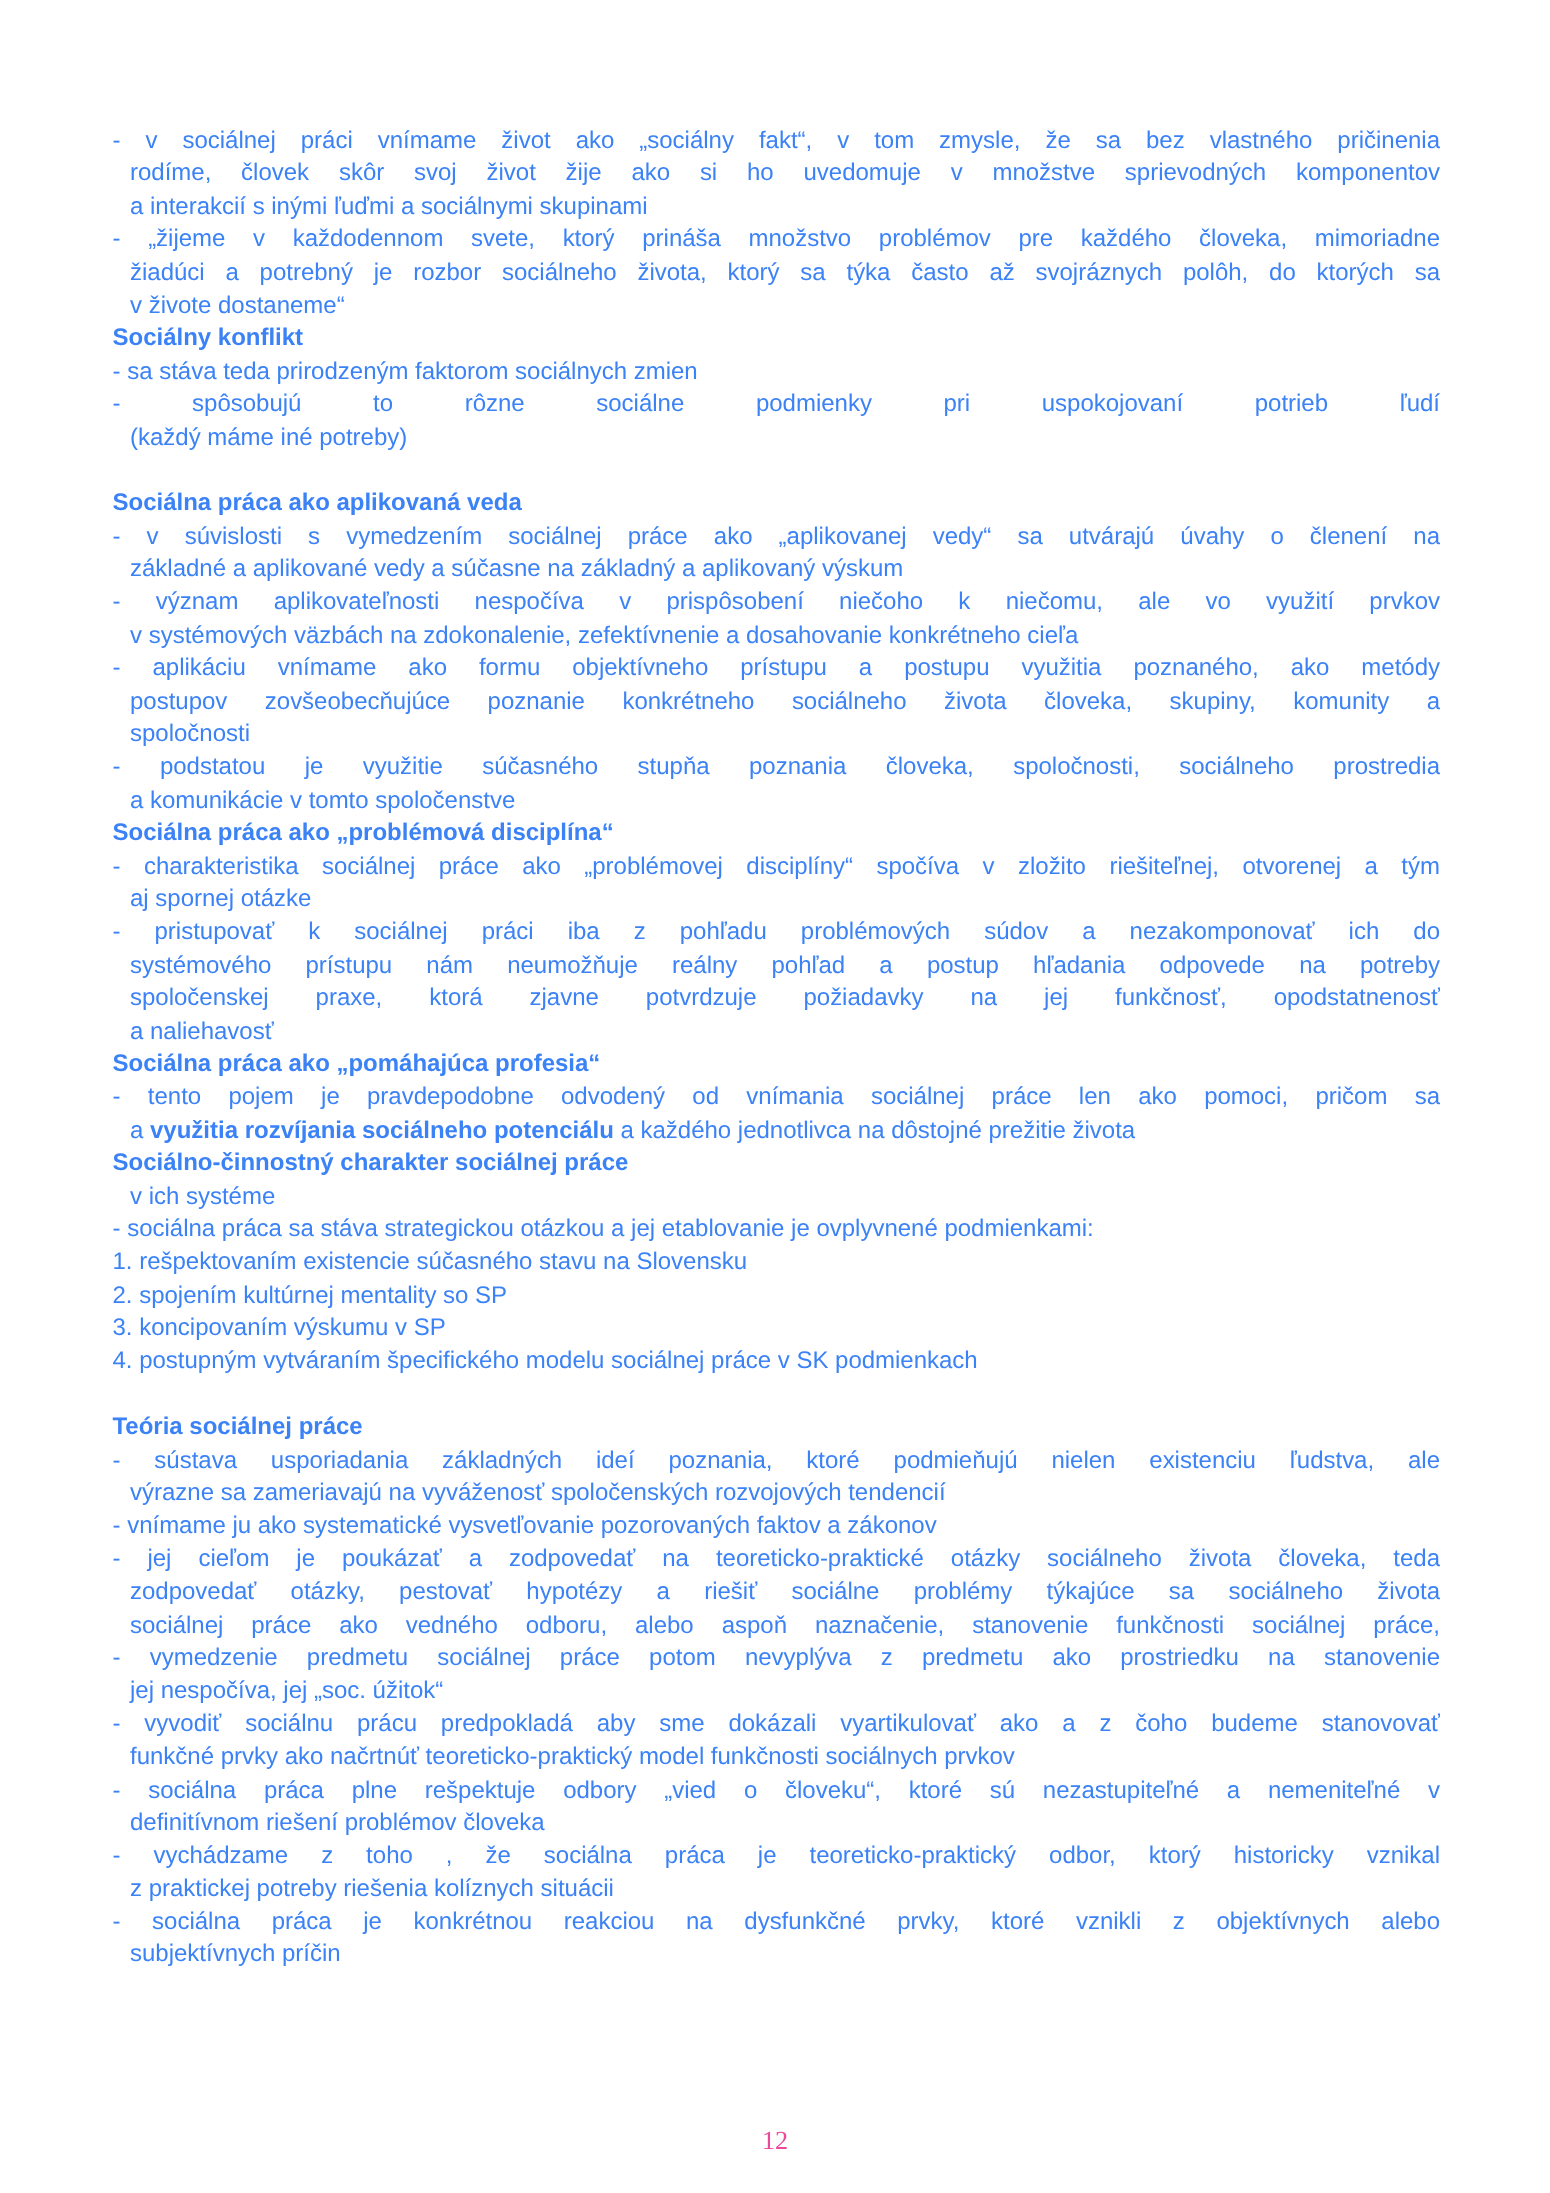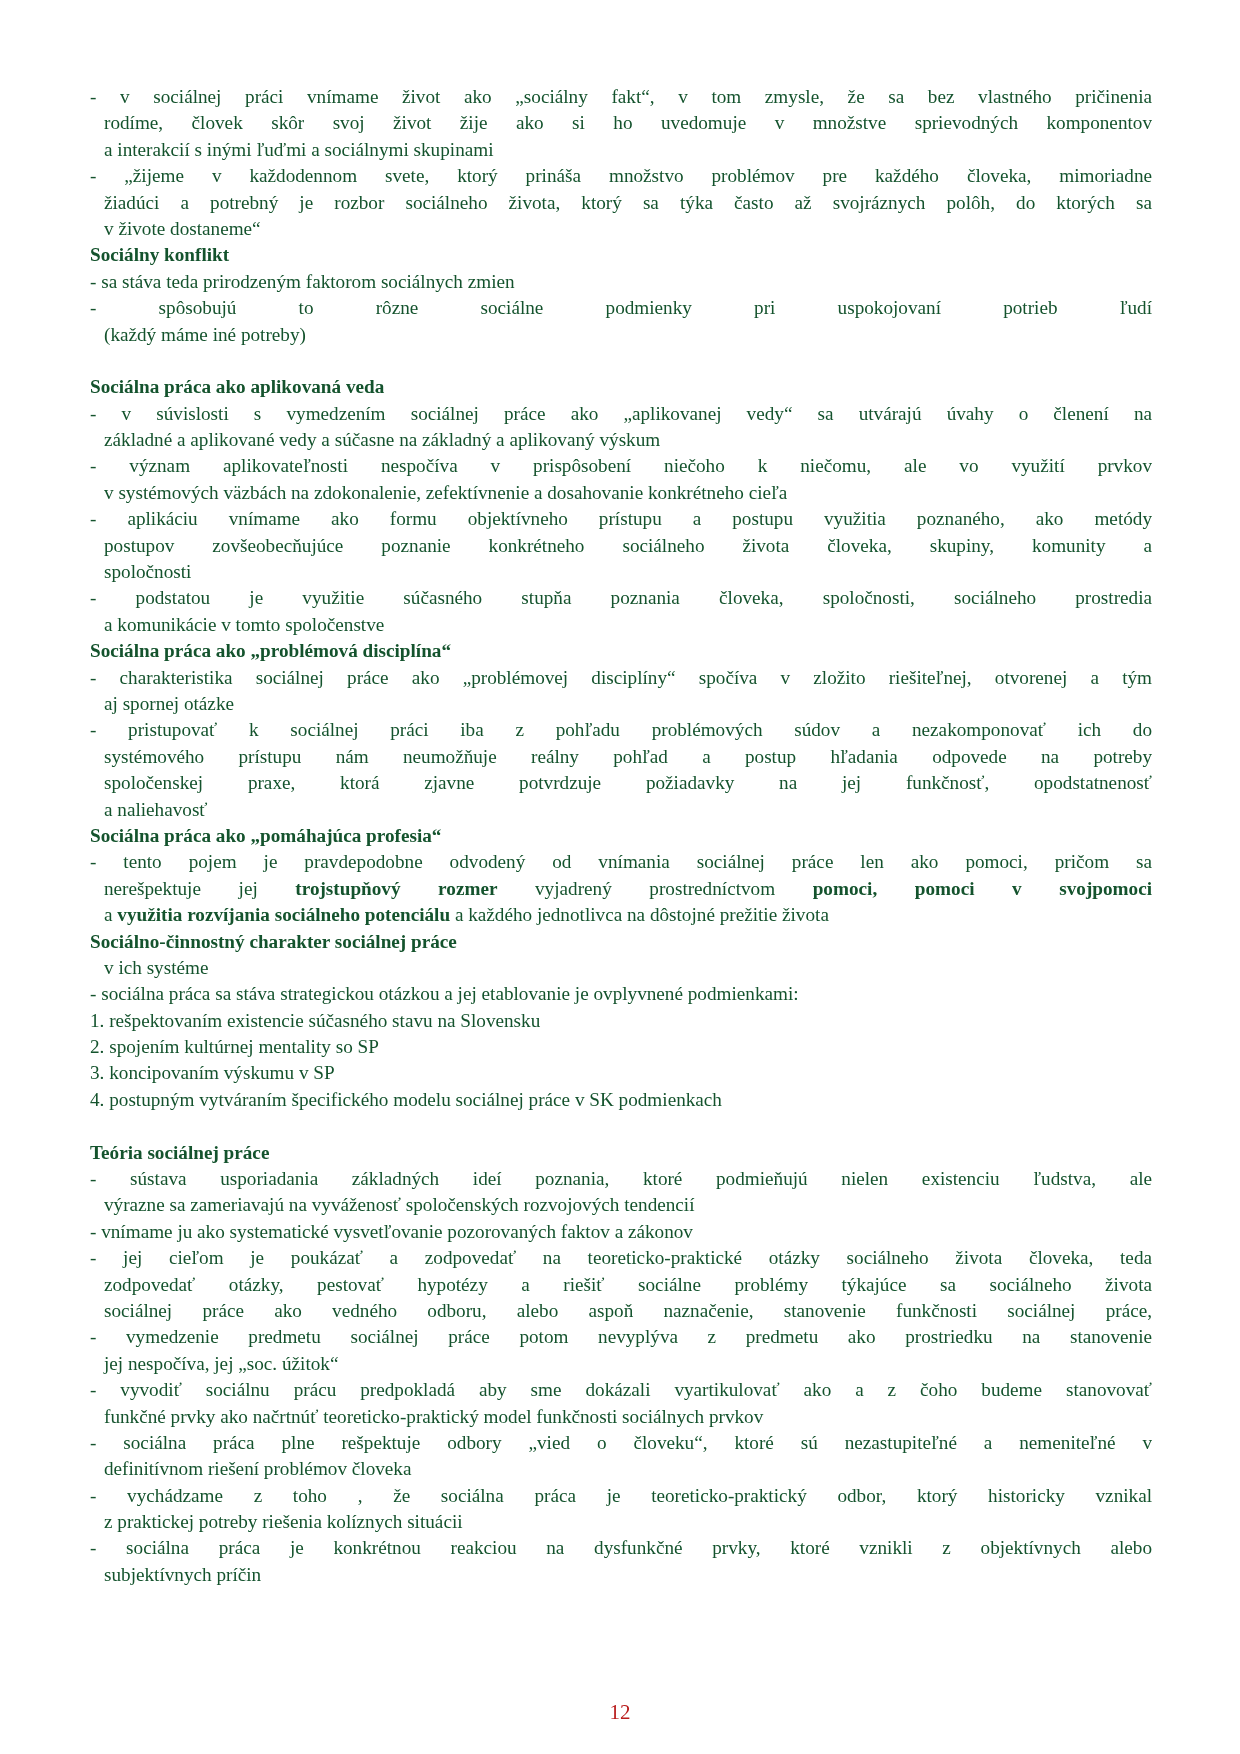--- a/index.html
+++ b/index.html
@@ -1,30 +1,30 @@
 <!DOCTYPE html>
 <html><head>
 <meta charset="utf-8">
 <style>
   html, body { margin: 0; padding: 0; background: #ffffff; }
   body { width: 1240px; height: 1754px; position: relative; overflow: hidden; }
   .page {
-    position: absolute; left: 90px; top: 84px; width: 1062px;
-    font-family: Liberation Serif, serif; font-size: 19.2px;
-    color: #14532d; line-height: 26.4px;
+    position: absolute; left: 90px; top: 100px; width: 1062px;
+    font-family: Liberation Sans, sans-serif; font-size: 19.2px;
+    color: #3b82f6; line-height: 26.4px;
   }
   .ln { display: block; white-space: nowrap; height: 26.4px; }
   .j { text-align: justify; text-align-last: justify; white-space: normal; overflow: hidden; }
   .ind { padding-left: 14px; }
   .h { font-weight: bold; }
   .blank { height: 26.4px; }
   b { font-weight: bold; }
   .pagenum {
     position: absolute; top: 1700px; left: 0; width: 1240px; text-align: center;
-    font-family: "Liberation Serif", serif; font-size: 21px; color: #b91c1c;
+    font-family: "Liberation Serif", serif; font-size: 21px; color: #ec4899;
   }
 </style>
 </head>
 <body>
 
 <div class="page" id="page">
     <div>
       <div class="ln j">- v sociálnej práci vnímame život ako „sociálny fakt“, v tom zmysle, že sa bez vlastného pričinenia</div>
       <div class="ln j ind">rodíme, človek skôr svoj život žije ako si ho uvedomuje v množstve sprievodných komponentov</div>
       <div class="ln ind">a interakcií s inými ľuďmi a sociálnymi skupinami</div>
@@ -68,21 +68,20 @@
     </div>
     <div>
       <div class="ln j">- pristupovať k sociálnej práci iba z pohľadu problémových súdov a nezakomponovať ich do</div>
       <div class="ln j ind">systémového prístupu nám neumožňuje reálny pohľad a postup hľadania odpovede na potreby</div>
       <div class="ln j ind">spoločenskej praxe, ktorá zjavne potvrdzuje požiadavky na jej funkčnosť, opodstatnenosť</div>
       <div class="ln ind">a naliehavosť</div>
     </div>
     <div class="ln h">Sociálna práca ako „pomáhajúca profesia“</div>
     <div>
       <div class="ln j"><span>- tento pojem je pravdepodobne odvodený od vnímania sociálnej práce len ako pomoci, pričom sa</span></div>
-      <div class="ln j ind"><span>nerešpektuje jej </span><b>trojstupňový rozmer</b><span> vyjadrený prostredníctvom </span><b>pomoci, pomoci v svojpomoci</b></div>
       <div class="ln ind"><span>a </span><b>využitia rozvíjania sociálneho  potenciálu</b><span> a každého jednotlivca na dôstojné prežitie života</span></div>
     </div>
     <div class="ln h">Sociálno-činnostný charakter sociálnej práce</div>
     <div>
       <div class="ln ind">v ich systéme</div>
     </div>
     <div>
       <div class="ln">- sociálna práca sa  stáva strategickou otázkou a jej etablovanie je ovplyvnené podmienkami:</div>
     </div>
     <div class="ln">1. rešpektovaním existencie súčasného stavu na Slovensku</div>

